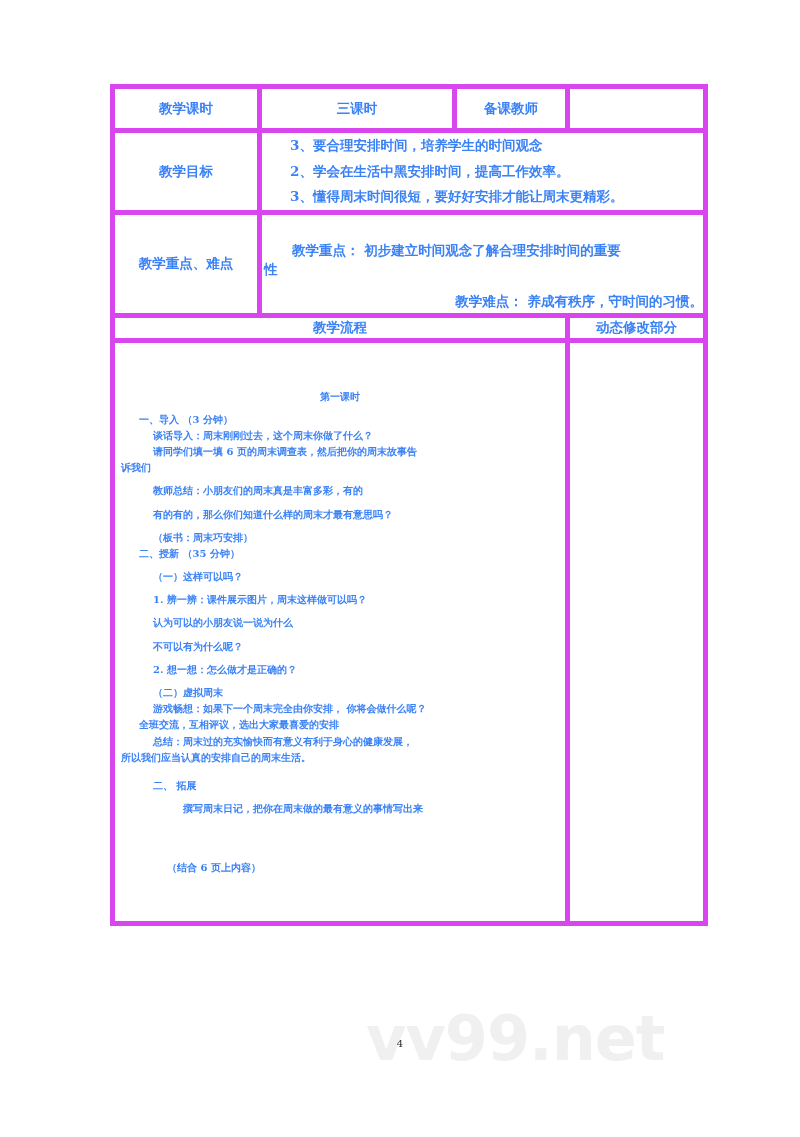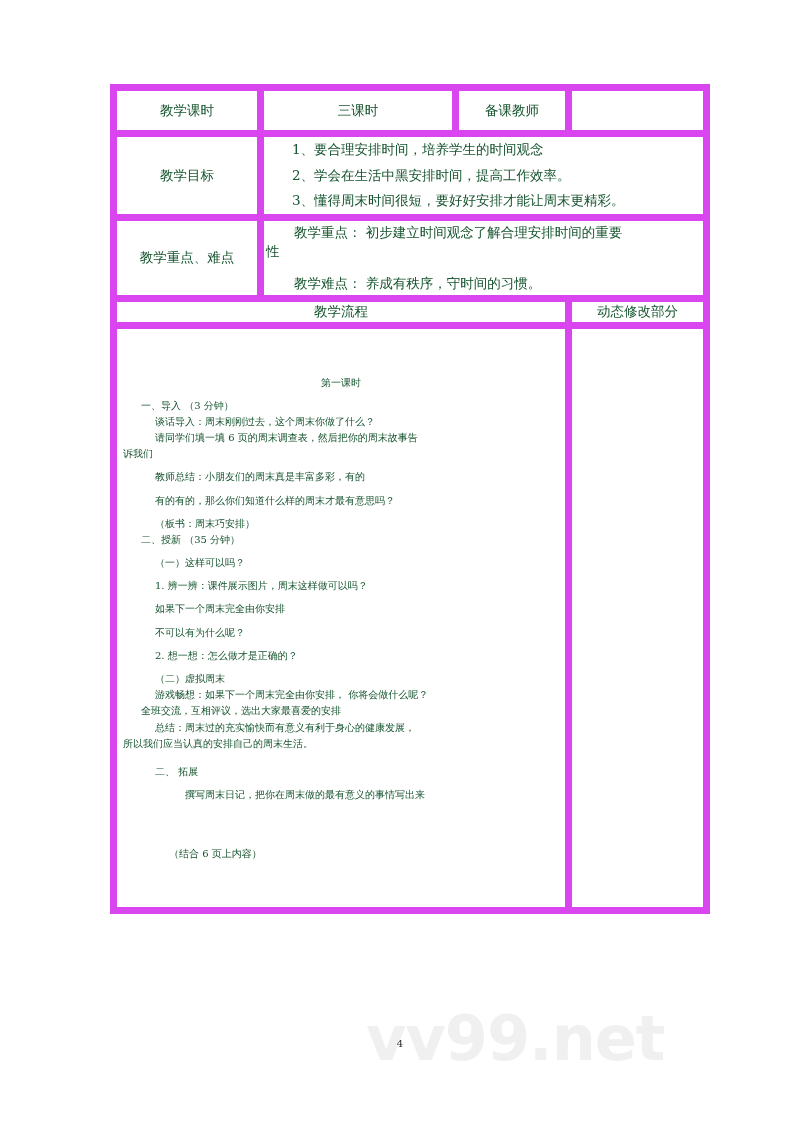--- a/index.html
+++ b/index.html
@@ -45,26 +45,27 @@
     position: absolute;
     left: 110px;
     top: 84px;
     width: 593px;
     border-collapse: collapse;
     table-layout: fixed;
     z-index: 2;
     background: transparent;
   }
   .doc-table td {
-    border: 7px solid #d946ef;
+    border: 5px solid #d946ef;
     padding: 0;
     vertical-align: middle;
     font-size: 13.5px;
     line-height: 1.45;
-    color: #14532d;
+    color: #3b82f6;
+    font-weight: bold;
   }
 
   .c-label {
     text-align: center;
     padding: 6px 4px;
   }
   .c-label .two-line span { display: block; }
 
   .c-body {
     padding: 7px 10px 7px 12px;
@@ -73,26 +74,28 @@
   .row-top td { height: 31px; }
   .row-top .c-label { padding: 4px; }
 
   .goal-line {
     padding: 3px 0 3px 28px;
     white-space: nowrap;
   }
 
   .focus-line-1 {
     padding: 2px 0 0 30px;
+    margin-top: 24px;
   }
   .focus-hang {
     padding: 0 0 0 2px;
   }
   .focus-line-2 {
     padding: 12px 0 2px 30px;
+    text-align: right;
   }
 
   .method-line {
     padding: 2px 0 2px 28px;
     white-space: nowrap;
   }
 
   .prep-line {
     padding: 4px 0 4px 2px;
   }
@@ -160,21 +163,21 @@
       <tr class="row-top">
         <td class="c-label">教学课时</td>
         <td class="c-label">三课时</td>
         <td class="c-label">备课教师</td>
         <td class="c-label"></td>
       </tr>
 
       <tr>
         <td class="c-label">教学目标</td>
         <td class="c-body" colspan="3">
-          <div class="goal-line">1、要合理安排时间，培养学生的时间观念</div>
+          <div class="goal-line">3、要合理安排时间，培养学生的时间观念</div>
           <div class="goal-line">2、学会在生活中黑安排时间，提高工作效率。</div>
           <div class="goal-line">3、懂得周末时间很短，要好好安排才能让周末更精彩。</div>
         </td>
       </tr>
 
       <tr>
         <td class="c-label">教学重点、难点</td>
         <td class="c-body" colspan="3">
           <div class="focus-line-1">教学重点：  初步建立时间观念了解合理安排时间的重要</div>
           <div class="focus-hang">性</div>
@@ -202,21 +205,21 @@
             <div class="gap-sm"></div>
             <div class="ln i2">有的有的，那么你们知道什么样的周末才最有意思吗？</div>
             <div class="gap-sm"></div>
             <div class="ln i2">（板书：周末巧安排）</div>
             <div class="ln i1">二、授新 （35 分钟）</div>
             <div class="gap-sm"></div>
             <div class="ln i2">（一）这样可以吗？</div>
             <div class="gap-sm"></div>
             <div class="ln i2">1. 辨一辨：课件展示图片，周末这样做可以吗？</div>
             <div class="gap-sm"></div>
-            <div class="ln i2">如果下一个周末完全由你安排</div>
+            <div class="ln i2">认为可以的小朋友说一说为什么</div>
             <div class="gap-sm"></div>
             <div class="ln i2">不可以有为什么呢？</div>
             <div class="gap-sm"></div>
             <div class="ln i2">2. 想一想：怎么做才是正确的？</div>
             <div class="gap-sm"></div>
             <div class="ln i2">（二）虚拟周末</div>
             <div class="ln i2">游戏畅想：如果下一个周末完全由你安排， 你将会做什么呢？</div>
             <div class="ln i1">全班交流，互相评议，选出大家最喜爱的安排</div>
             <div class="ln i2">总结：周末过的充实愉快而有意义有利于身心的健康发展，</div>
             <div class="ln i0">所以我们应当认真的安排自己的周末生活。</div>

